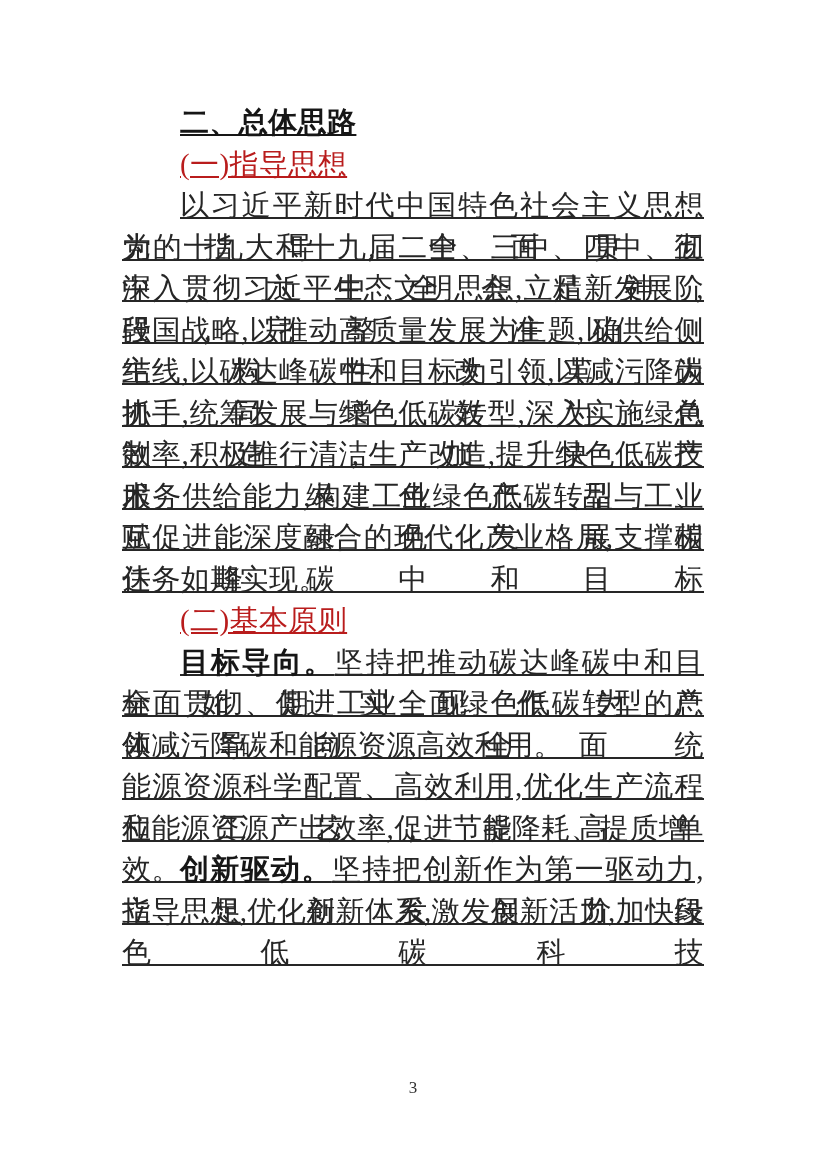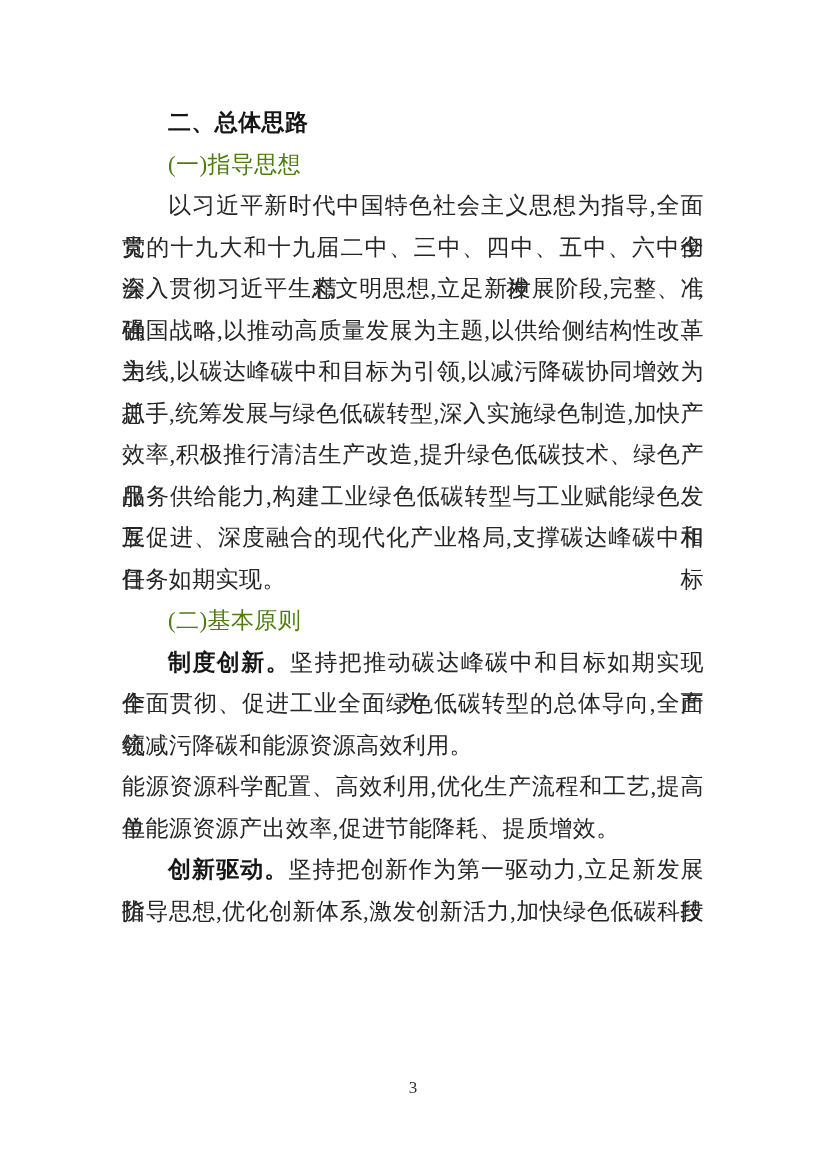--- a/index.html
+++ b/index.html
@@ -18,38 +18,39 @@
   }
   .content {
     position: absolute;
     left: 122px;
     top: 102px;
     width: 582px;
   }
   .row {
     height: 41.5px;
     line-height: 41.5px;
-    font-size: 23px;
+    font-size: 29px;
     letter-spacing: 0.4px;
     overflow: visible;
+    text-decoration: underline;
   }
   .row.justify {
     text-align: justify;
     text-align-last: justify;
   }
   .row.indent {
     text-indent: 2em;
   }
   .row.heading {
     font-family: "Liberation Sans", "DejaVu Sans", sans-serif;
     font-weight: bold;
     color: #161616;
   }
   .row.subheading {
-    color: #4d7c0f;
+    color: #b91c1c;
   }
   .lead {
     font-family: "Liberation Sans", "DejaVu Sans", sans-serif;
     font-weight: bold;
     font-style: normal;
     color: #161616;
   }
   .footer {
     position: absolute;
     left: 0;
@@ -74,21 +75,21 @@
       <div class="row body justify"><span>党的十九大和十九届二中、三中、四中、五中、六中全会精神,</span></div>
       <div class="row body justify"><span>深入贯彻习近平生态文明思想,立足新发展阶段,完整、准确、</span></div>
       <div class="row body justify"><span>强国战略,以推动高质量发展为主题,以供给侧结构性改革为</span></div>
       <div class="row body justify"><span>主线,以碳达峰碳中和目标为引领,以减污降碳协同增效为总</span></div>
       <div class="row body justify"><span>抓手,统筹发展与绿色低碳转型,深入实施绿色制造,加快产</span></div>
       <div class="row body justify"><span>效率,积极推行清洁生产改造,提升绿色低碳技术、绿色产品、</span></div>
       <div class="row body justify"><span>服务供给能力,构建工业绿色低碳转型与工业赋能绿色发展相</span></div>
       <div class="row body justify"><span>互促进、深度融合的现代化产业格局,支撑碳达峰碳中和目标</span></div>
       <div class="row body"><span>任务如期实现。</span></div>
       <div class="row subheading indent"><span>(二)基本原则</span></div>
-      <div class="row body indent justify"><span class="lead">制度创新。</span><span>坚持把推动碳达峰碳中和目标如期实现作为产</span></div>
+      <div class="row body indent justify"><span class="lead">目标导向。</span><span>坚持把推动碳达峰碳中和目标如期实现作为产</span></div>
       <div class="row body justify"><span>全面贯彻、促进工业全面绿色低碳转型的总体导向,全面统</span></div>
       <div class="row body"><span>领减污降碳和能源资源高效利用。</span></div>
       <div class="row body justify"><span>能源资源科学配置、高效利用,优化生产流程和工艺,提高单</span></div>
       <div class="row body"><span>位能源资源产出效率,促进节能降耗、提质增效。</span></div>
       <div class="row body indent justify"><span class="lead">创新驱动。</span><span>坚持把创新作为第一驱动力,立足新发展阶段</span></div>
       <div class="row body justify"><span>指导思想,优化创新体系,激发创新活力,加快绿色低碳科技</span></div>
     </div>
 
   <div class="footer">3</div>
 

